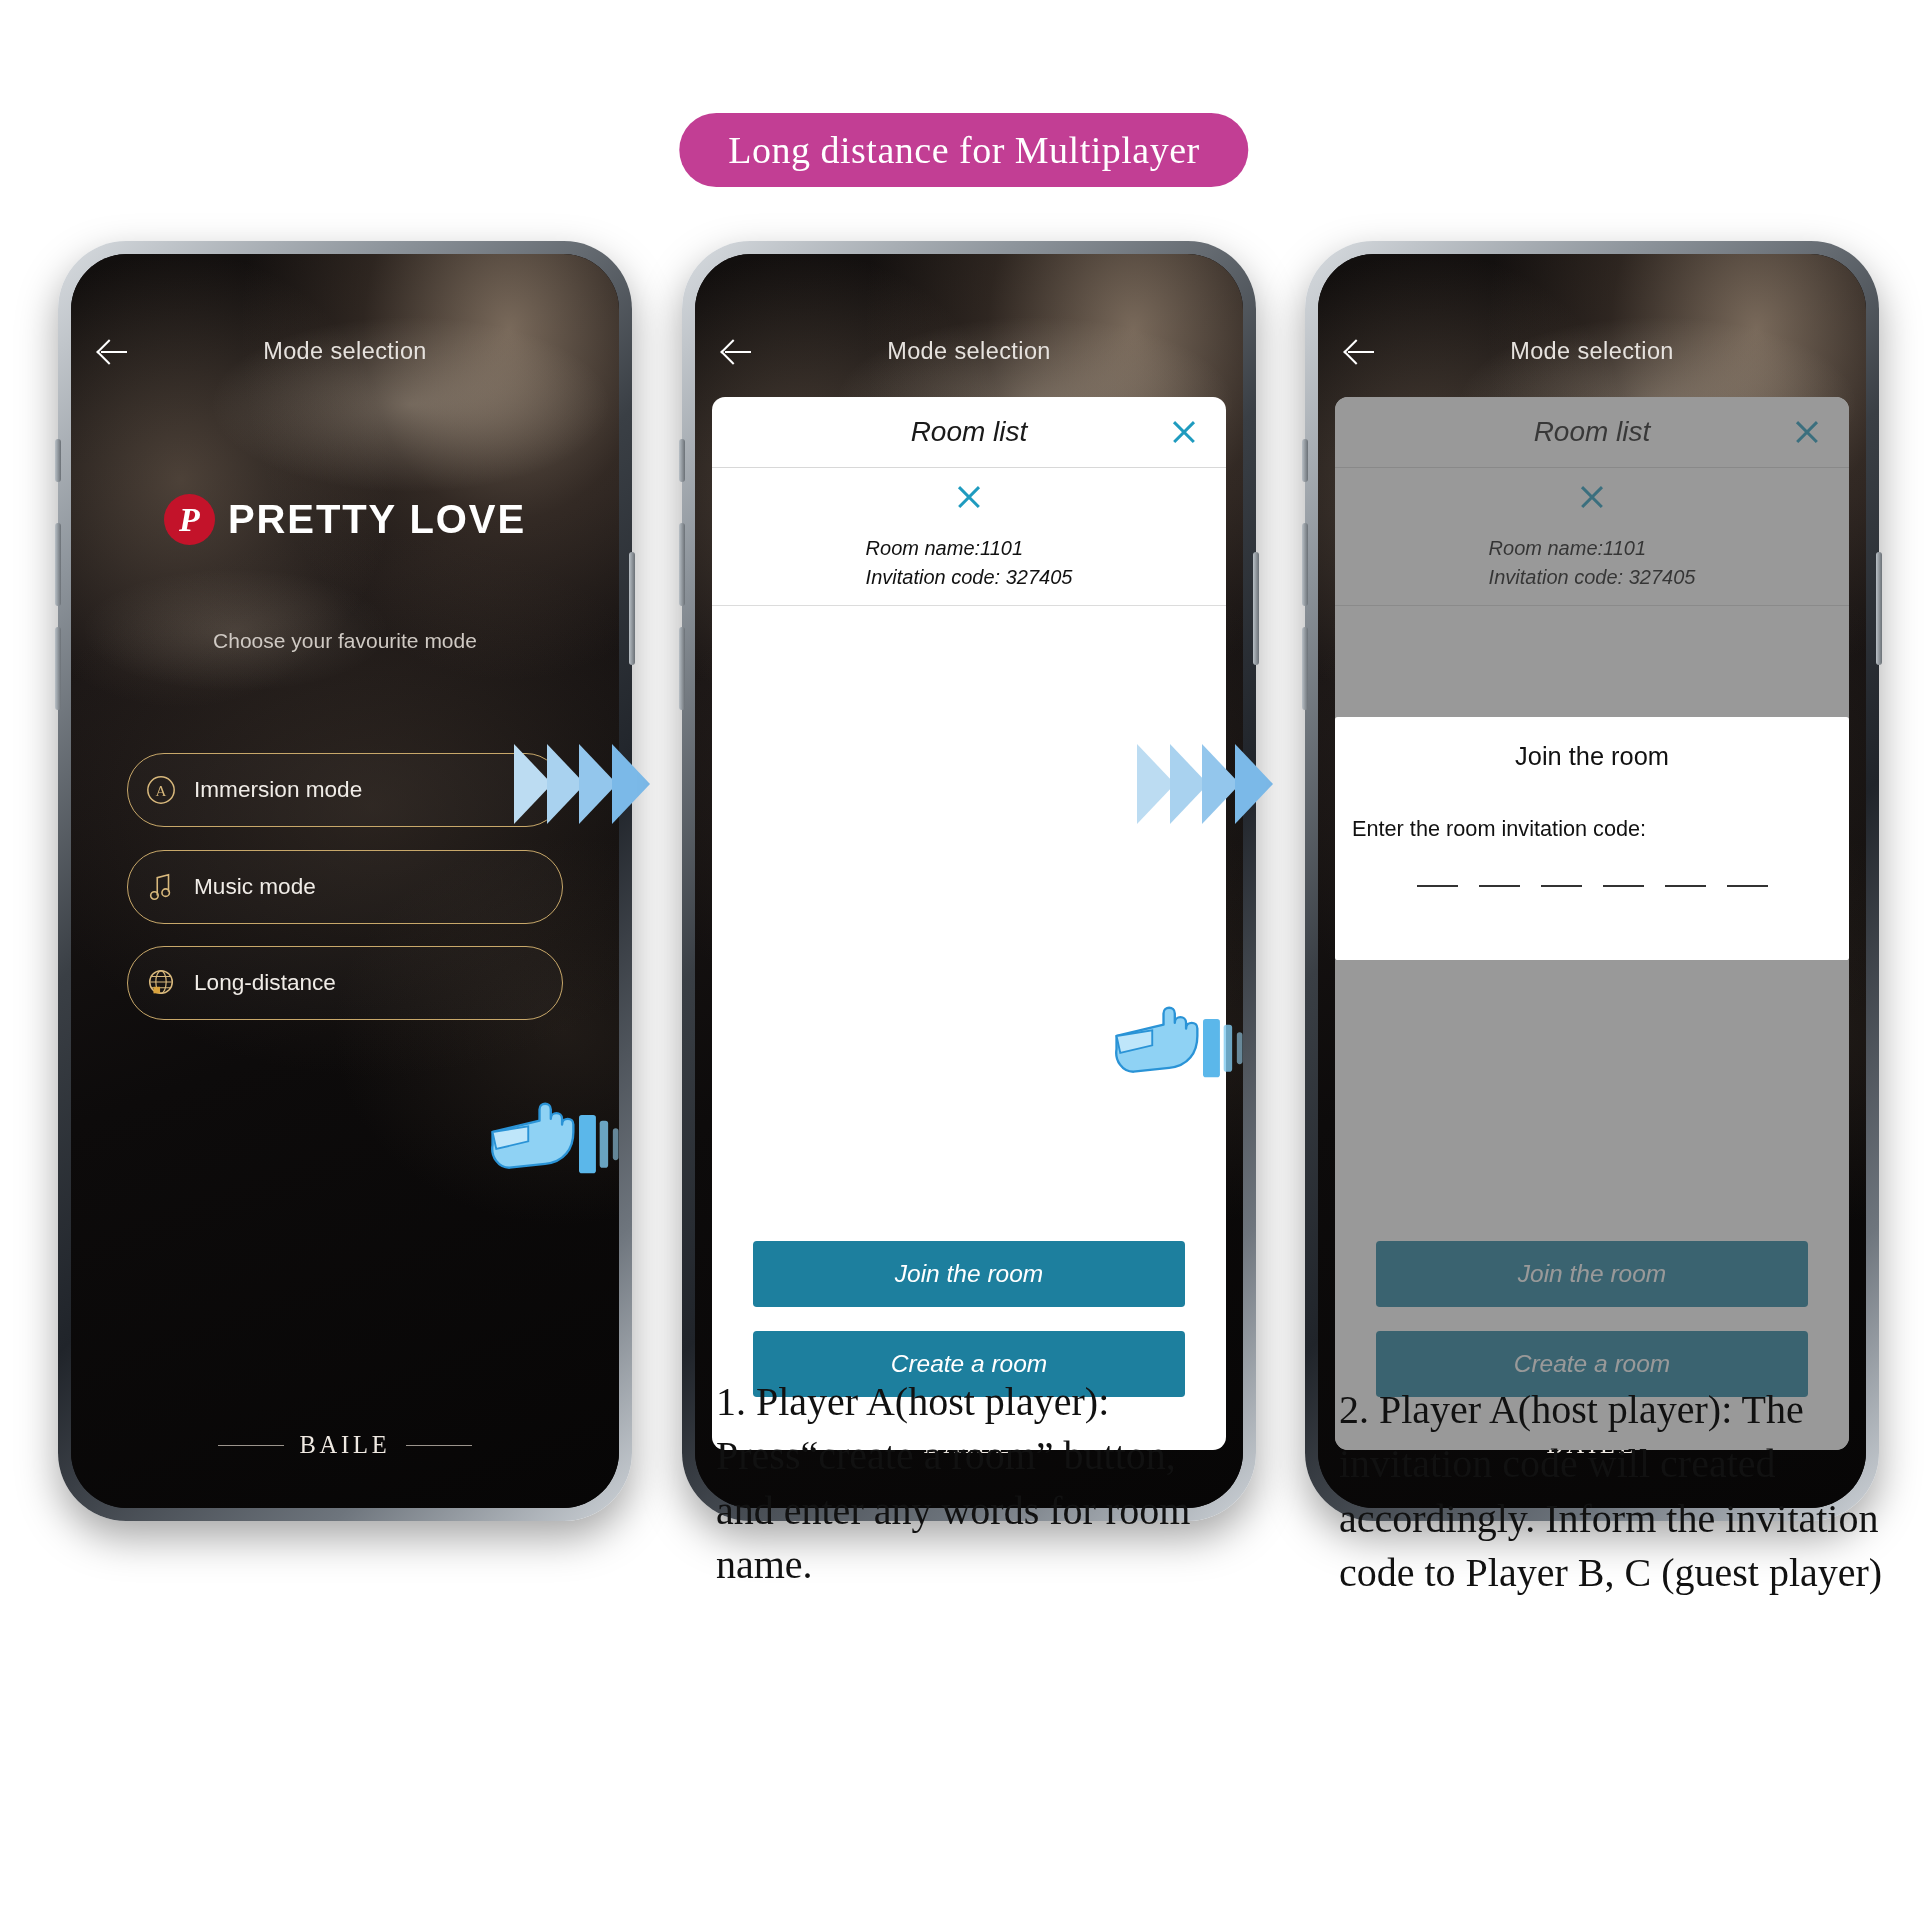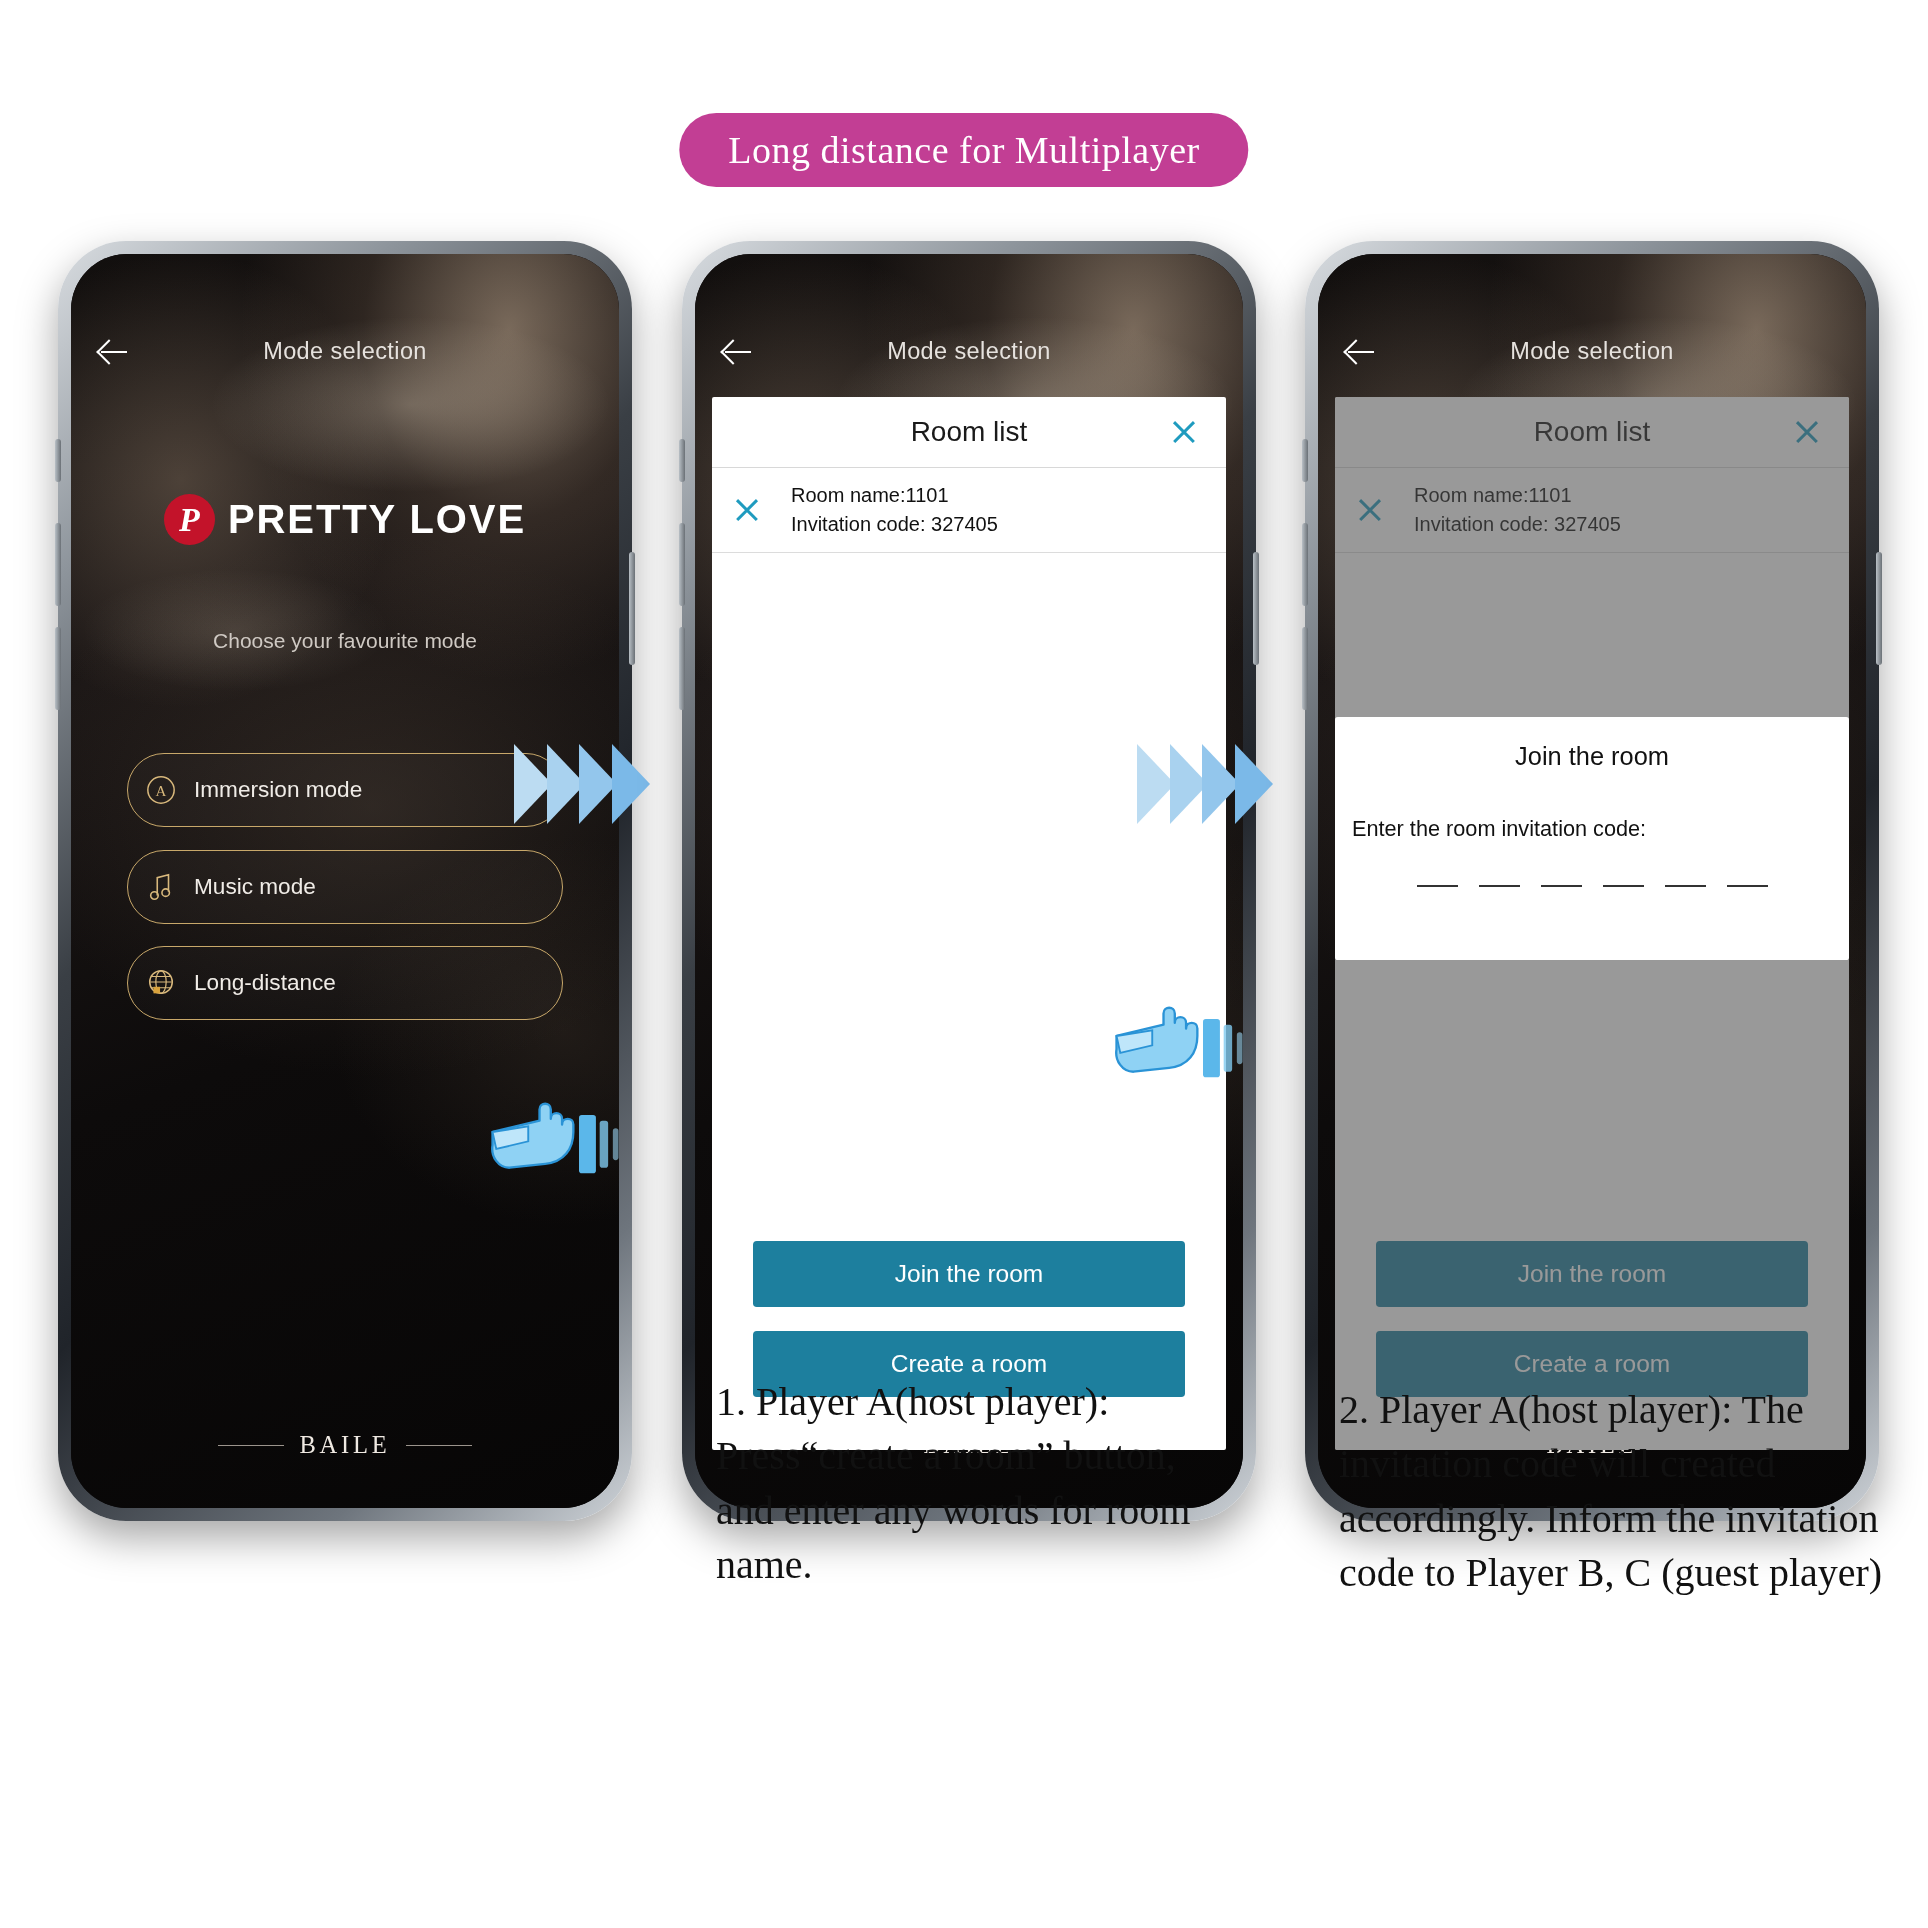--- a/index.html
+++ b/index.html
@@ -130,42 +130,42 @@
   .baile{
     position:absolute;bottom:49px;left:0;right:0;
     display:flex;align-items:center;justify-content:center;gap:15px;
     color:#efe9e2;font-family:"Liberation Serif", serif;font-size:24.5px;letter-spacing:3.8px;
   }
   .baile .ln{width:66px;height:0.9px;background:#9b948c;}
 
   
   .sheet{
     position:absolute;left:17px;right:17px;top:143px;bottom:58px;
-    background:#ffffff;border-radius:2px;overflow:hidden;
-    display:flex;flex-direction:column;
+    background:#ffffff;border-radius:13px;overflow:hidden;
+    display:flex;flex-direction:column;font-style:italic;
   }
   .sheet .shead{
     position:relative;height:70px;border-bottom:0.9px solid #d8d8d8;
     display:flex;align-items:center;justify-content:center;
   }
   .sheet .shead .stitle{font-size:28px;color:#1a1a1a;}
   .sheet .shead .xclose{
     position:absolute;right:24.5px;top:17px;width:36px;height:36px;color:#1f9bbf;
   }
   .xmark{position:relative;display:block;width:100%;height:100%;}
   .xmark:before,.xmark:after{
     content:"";position:absolute;left:50%;top:50%;width:28px;height:2.8px;background:currentColor;
     transform-origin:center;
   }
   .xmark:before{transform:translate(-50%,-50%) rotate(45deg);}
   .xmark:after{transform:translate(-50%,-50%) rotate(-45deg);}
 
   .roomrow{
-    display:flex;align-items:center;gap:28px;
-    padding:13px 19px;border-bottom:0.9px solid #dcdcdc;
+    display:flex;align-items:center;gap:21px;
+    padding:13px 2px;border-bottom:0.9px solid #dcdcdc;flex-direction:column;
   }
   .roomrow .rx{width:32px;height:32px;color:#1f9bbf;flex:0 0 auto;}
   .roomrow .rinfo{font-size:20px;color:#111;line-height:1.45;}
 
   .sheet .spacer{flex:1;}
   .btnwrap{padding:0 41px 53px 41px;}
   .bluebtn{
     height:66px;border-radius:3.8px;background:#1d7f9e;color:#ffffff;
     display:flex;align-items:center;justify-content:center;
     font-size:24.5px;margin-top:24.5px;

